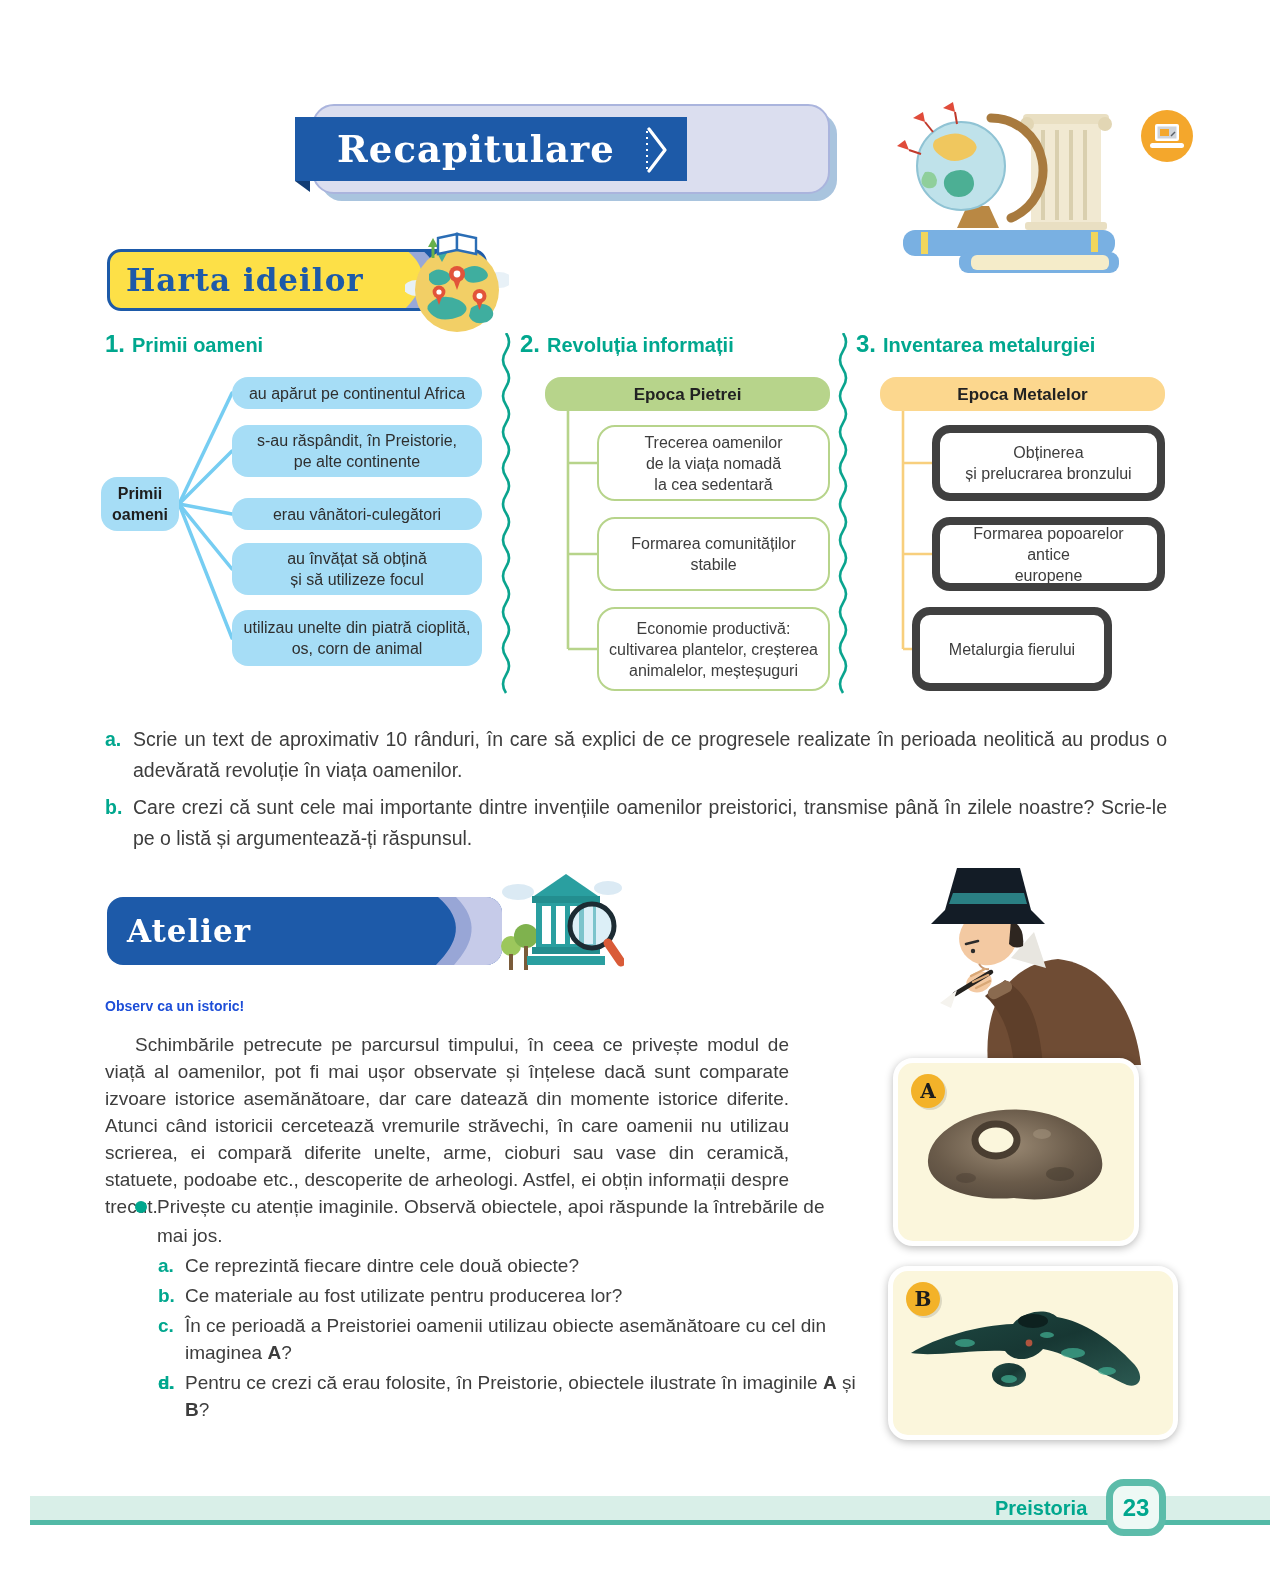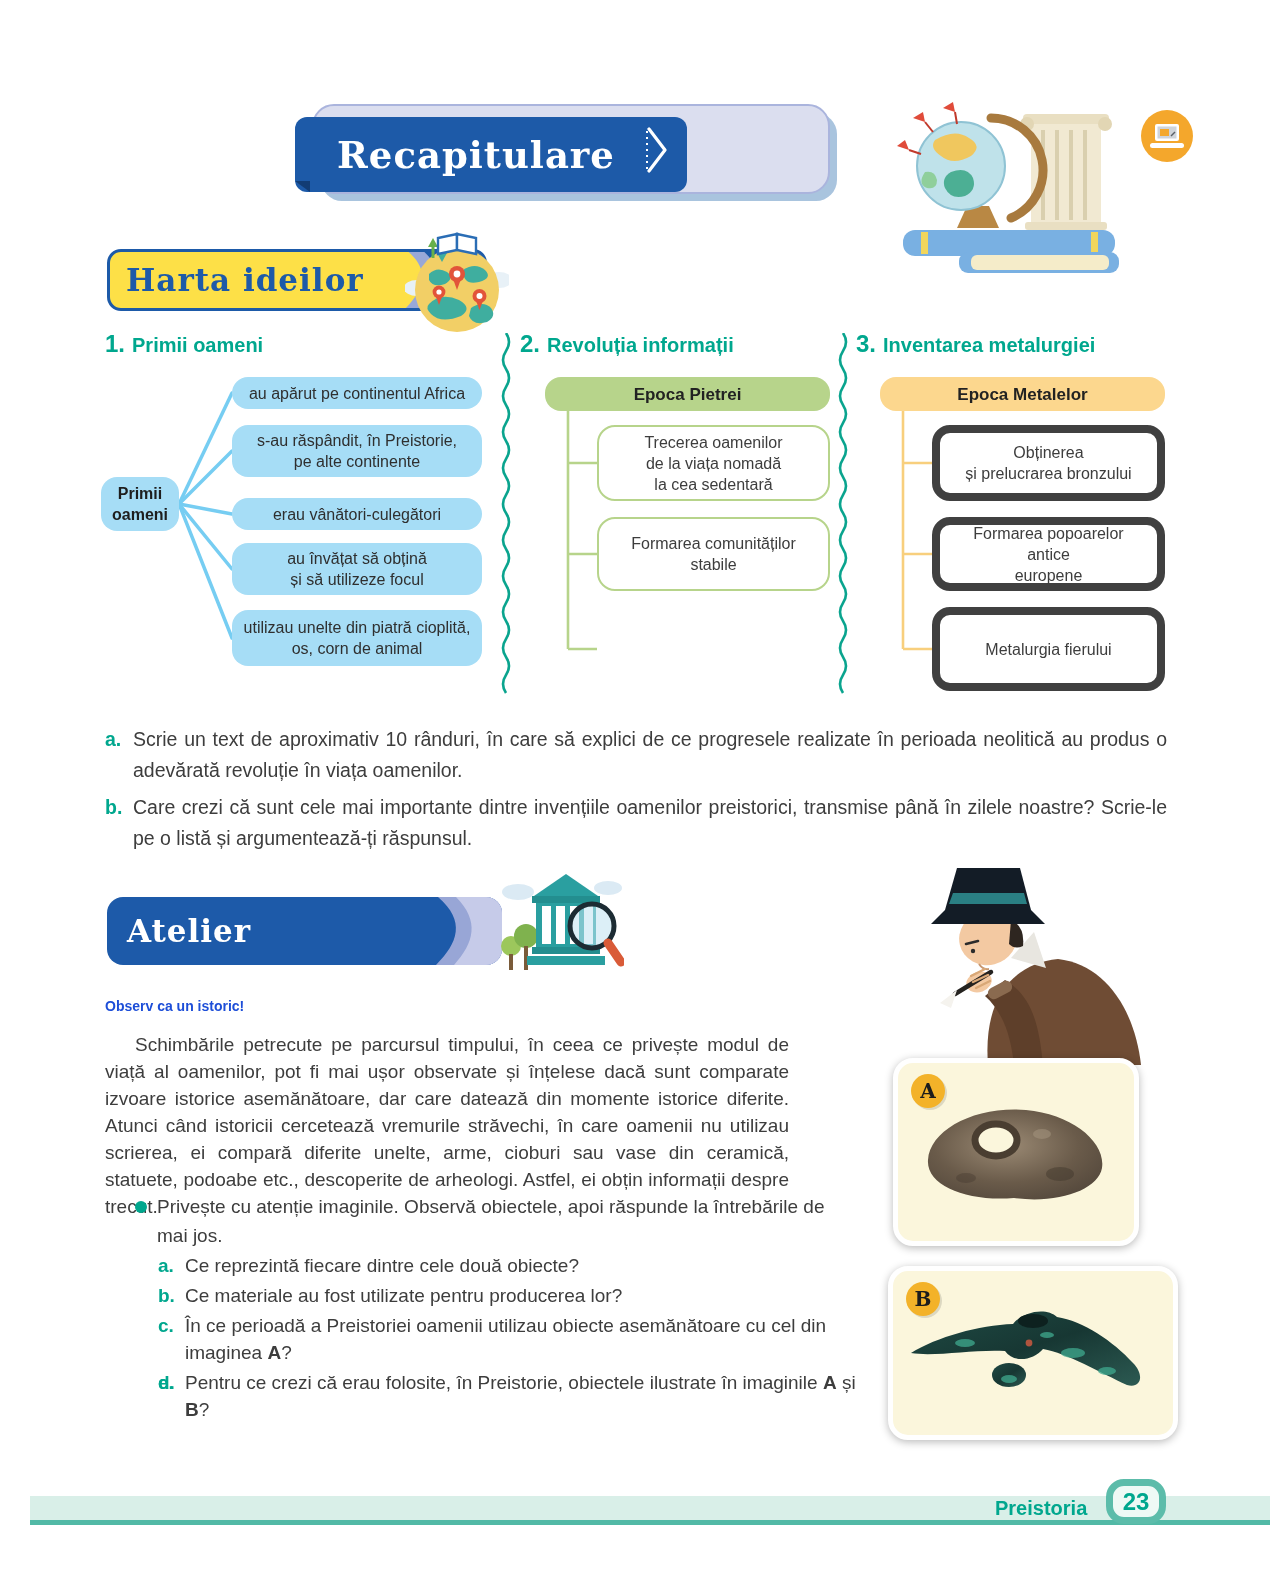--- a/index.html
+++ b/index.html
@@ -10,22 +10,22 @@
   }
   .abs { position:absolute; }
 
   
   .recap-outer {
     left:312px; top:104px; width:518px; height:90px;
     background:#dbdeef; border:2px solid #aab4dd; border-radius:22px;
     box-shadow:8px 8px 0 -1px #a9c4de;
   }
   .recap-bar {
-    left:295px; top:117px; width:392px; height:75px;
-    background:#1d5aa8; border-radius:12px;
+    left:295px; top:117px; width:392px; height:64px;
+    background:#1d5aa8; border-radius:0;
     display:flex; align-items:center; justify-content:center;
   }
   .recap-title {
     color:#ffffff; font-family:"DejaVu Serif", serif; font-weight:bold;
     font-size:37px; letter-spacing:1px; padding-right:30px;
   }
   .recap-chevron { position:absolute; right:16px; top:10px; }
   .recap-notch {
     left:295px; top:181px; width:0; height:0;
     border-top:11px solid #123c74; border-left:15px solid transparent;
@@ -99,21 +99,21 @@
     background:#f3b229; box-shadow:2px 2px 0 rgba(0,0,0,0.12);
     display:flex; align-items:center; justify-content:center;
     font-family:"DejaVu Serif", serif; font-weight:bold; font-size:20px; color:#1c1c1c;
   }
 
   
   .footer-bar  { left:30px; top:1496px; width:1240px; height:24px; background:#d9efe8; }
   .footer-line { left:30px; top:1520px; width:1240px; height:5px; background:#52b9a6; }
   .footer-chapter { left:995px; top:1497px; color:#00a78e; font-weight:bold; font-size:20px; }
   .page-badge {
-    left:1106px; top:1479px; width:60px; height:45px;
+    left:1106px; top:1479px; width:60px; height:57px;
     background:#eef9f5; border:7px solid #5cbcaa; border-radius:18px;
     display:flex; align-items:center; justify-content:center;
     color:#00a78e; font-weight:bold; font-size:24px;
   }
 </style>
 </head>
 <body>
 
 <div id="page">
 
@@ -245,28 +245,29 @@
   <div class="abs mm-box blue-box" style="left:232px; top:498px; width:250px; height:32px;">erau vânători-culegători</div>
   <div class="abs mm-box blue-box" style="left:232px; top:543px; width:250px; height:52px;">au învățat să obțină<br>și să utilizeze focul</div>
   <div class="abs mm-box blue-box" style="left:232px; top:610px; width:250px; height:56px;">utilizau unelte din piatră cioplită,<br>os, corn de animal</div>
 
   <svg class="abs" style="left:545px; top:409px;" width="290" height="245" viewBox="0 0 290 245">
     <path d="M23,0 V240 M23,54 H52 M23,145 H52 M23,240 H52" fill="none" stroke="#b7d48b" stroke-width="2.6"></path>
   </svg>
   <div class="abs mm-box hdr-box green-hdr" style="left:545px; top:377px; width:285px; height:34px;">Epoca Pietrei</div>
   <div class="abs mm-box green-child" style="left:597px; top:425px; width:233px; height:76px;">Trecerea oamenilor<br>de la viața nomadă<br>la cea sedentară</div>
   <div class="abs mm-box green-child" style="left:597px; top:517px; width:233px; height:74px;">Formarea comunităților stabile</div>
+  <div class="abs mm-box green-child" style="left:597px; top:607px; width:233px; height:84px;">Economie productivă:<br>cultivarea plantelor, creșterea<br>animalelor, meșteșuguri</div>
 
   <svg class="abs" style="left:880px; top:409px;" width="290" height="245" viewBox="0 0 290 245">
     <path d="M23,0 V240 M23,54 H52 M23,145 H52 M23,240 H52" fill="none" stroke="#f8cf7d" stroke-width="2.6"></path>
   </svg>
   <div class="abs mm-box hdr-box orange-hdr" style="left:880px; top:377px; width:285px; height:34px;">Epoca Metalelor</div>
   <div class="abs mm-box orange-child" style="left:932px; top:425px; width:233px; height:76px;">Obținerea<br>și prelucrarea bronzului</div>
   <div class="abs mm-box orange-child" style="left:932px; top:517px; width:233px; height:74px;">Formarea popoarelor antice<br>europene</div>
-  <div class="abs mm-box orange-child" style="left:932px; top:607px; width:233px; height:84px;">Metalurgia fierului</div>
+  <div class="abs mm-box orange-child" style="left:912px; top:607px; width:200px; height:84px;">Metalurgia fierului</div>
 
   <div class="abs" style="left:105px; top:724px; width:1062px;">
     <div class="q-item">
       <span class="q-label">a.</span>
       <span>Scrie un text de aproximativ 10 rânduri, în care să explici de ce progresele realizate în perioada neolitică au produs o adevărată revoluție în viața oamenilor.</span>
     </div>
     <div class="q-item">
       <span class="q-label">b.</span>
       <span>Care crezi că sunt cele mai importante dintre invențiile oamenilor preistorici, transmise până în zilele noastre? Scrie-le pe o listă și argumentează-ți răspunsul.</span>
     </div>

